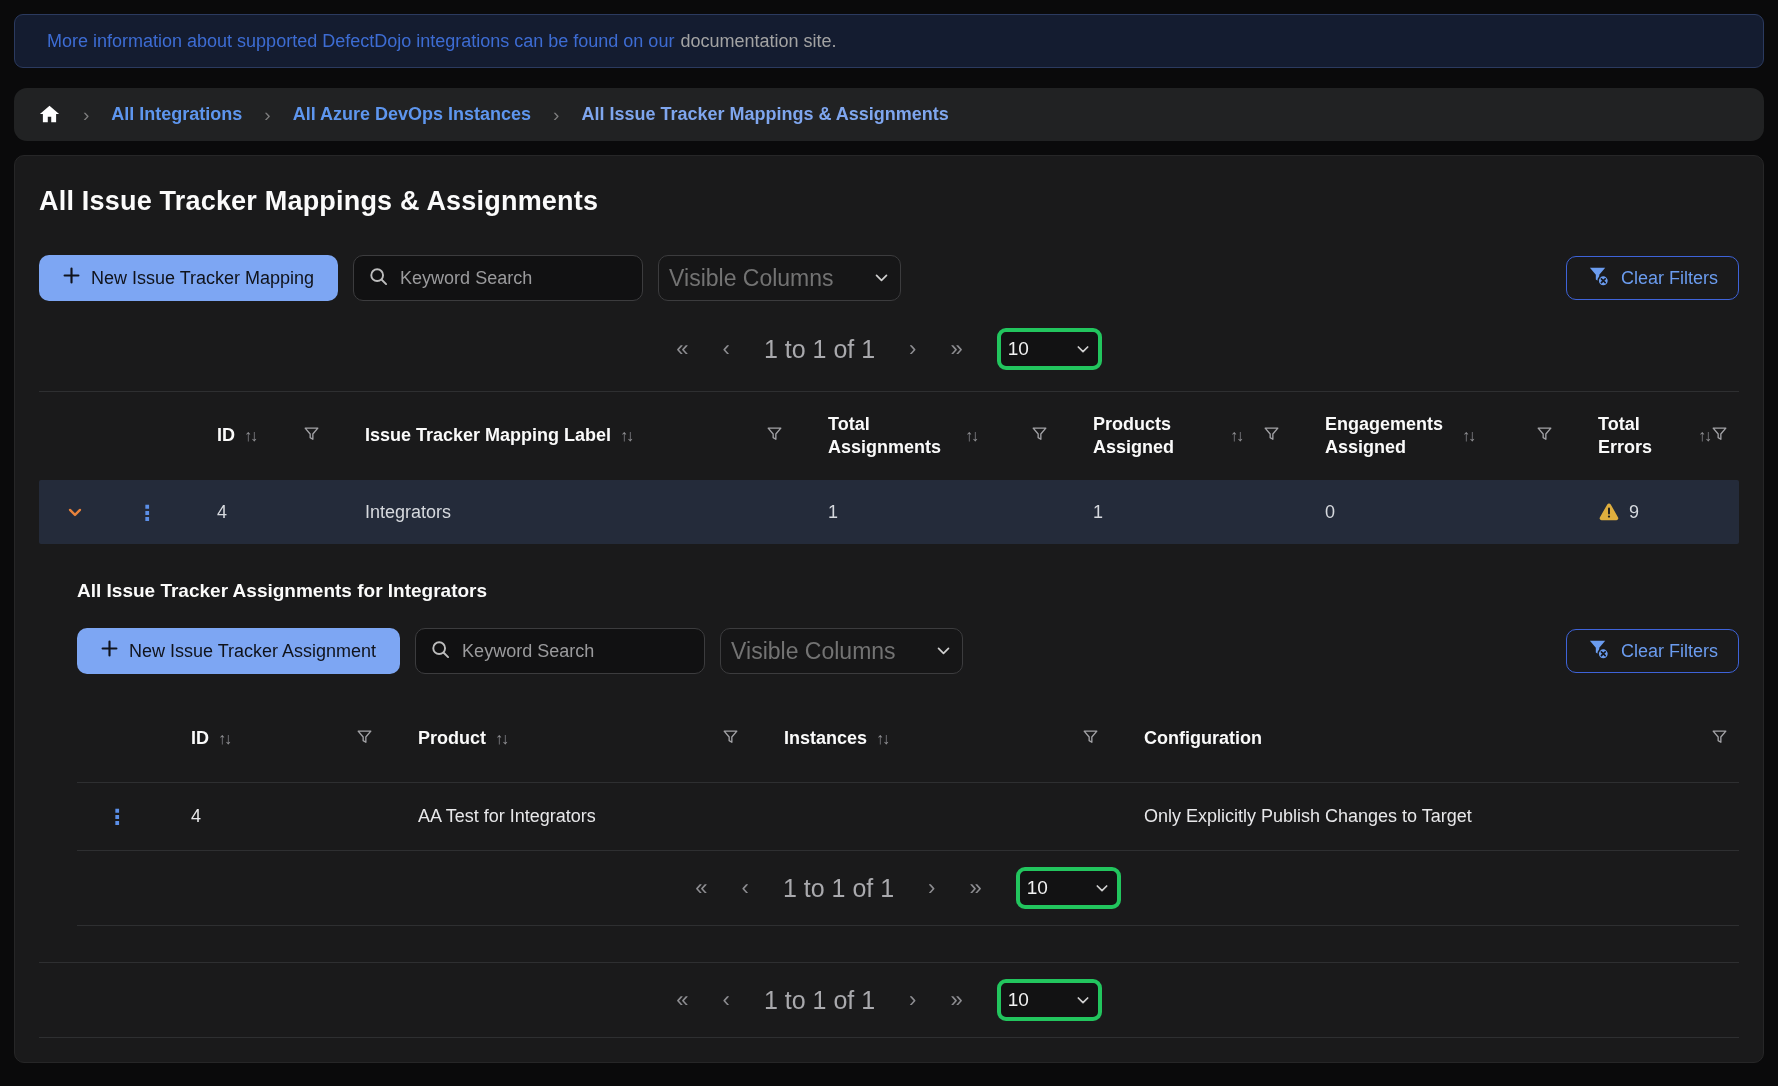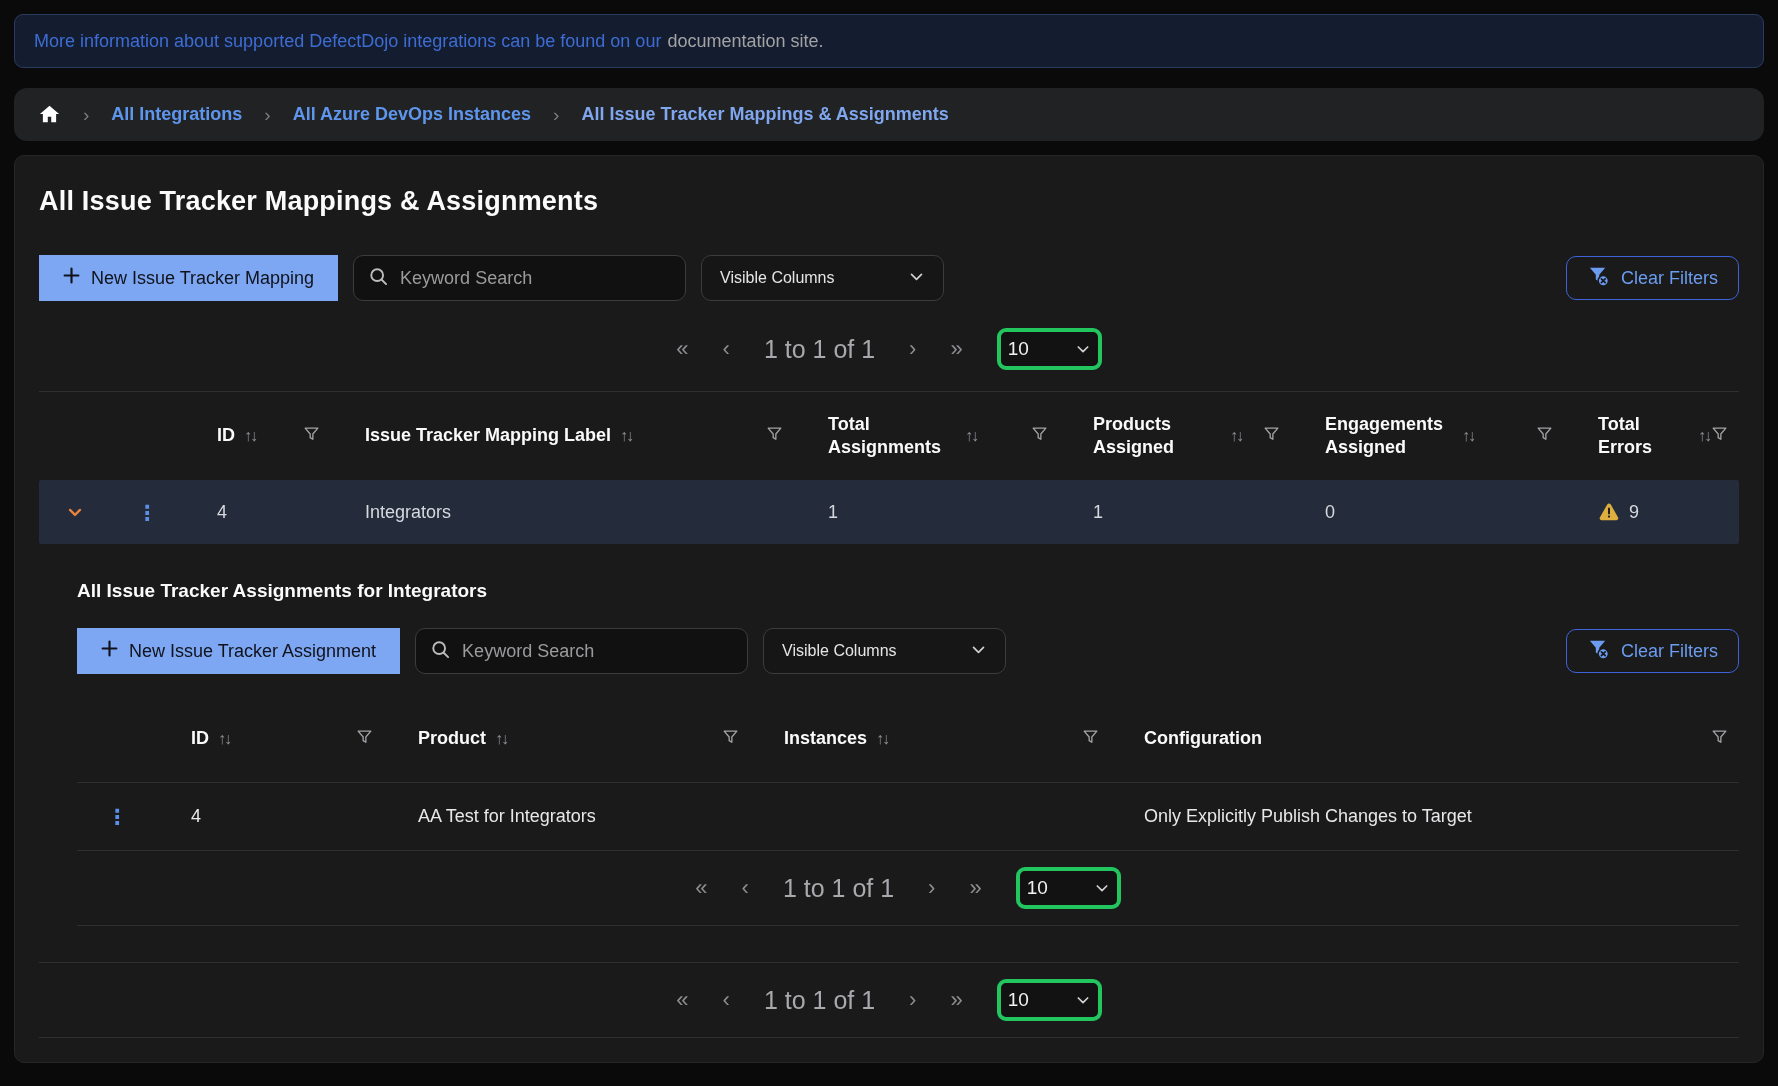--- a/index.html
+++ b/index.html
@@ -7,21 +7,21 @@
   .page {
     width:1778px; height:1086px; overflow:hidden; position:relative;
     background:#0a0a0b;
     font-family:"Liberation Sans","DejaVu Sans",sans-serif;
     color:#e6e6e6;
   }
   
   .banner {
     margin:14px 14px 0; height:54px; border-radius:9px;
     background:#141c30; border:1px solid #2b3a5f;
-    display:flex; align-items:center; padding:0 19px;
+    display:flex; align-items:center; padding:0 32px;
     font-size:18px;
   }
   .banner .msg { color:#3d6cd3; }
   .banner .msg-link { color:#a3a3a3; margin-left:6px; cursor:pointer; }
   
   .breadcrumb {
     margin:20px 14px 0; height:53px; border-radius:13px;
     background:#212223;
     display:flex; align-items:center; padding:0 24px; gap:22px;
     font-size:18px; font-weight:700;
@@ -33,40 +33,40 @@
   
   .card {
     margin:14px; height:908px; border-radius:10px;
     background:#1a1a1b; border:1px solid #262627;
     overflow:hidden;
   }
   .card-title { font-size:27px; font-weight:700; color:#fbfbfb; margin:30px 24px 0; letter-spacing:.2px; }
   
   .toolbar { display:flex; align-items:center; gap:15px; margin:38px 24px 0; }
   .btn-primary {
-    height:46px; border-radius:0; background:#7da6f3; color:#10131b;
+    height:46px; border-radius:10px; background:#7da6f3; color:#10131b;
     border:none; font-size:18px; font-weight:500;
     display:inline-flex; align-items:center; gap:11px; padding:16px 24px;
     cursor:pointer; font-family:inherit;
   }
   .search-box {
-    height:46px; width:333px; border-radius:10px;
+    height:46px; width:290px; border-radius:10px;
     background:#111112; border:1px solid #3c3c3e;
     display:flex; align-items:center; gap:12px; padding:0 15px;
   }
   .search-box input {
     background:transparent; border:none; outline:none; color:#d8d8d8;
     font-size:18px; width:100%; font-family:inherit;
   }
   .search-box input::placeholder { color:#9b9b9d; }
   .dropdown {
     height:46px; width:243px; border-radius:10px;
-    background:#161617; border:1px solid #3c3c3e; color:#e5e5e5;
+    background:#161617; border:1px solid #3c3c3e; color:#737373;
     display:flex; align-items:center; justify-content:space-between;
-    padding:0 18px; font-size:16px; cursor:pointer;
+    padding:0 10px; font-size:23px; cursor:pointer;
   }
   .btn-clear {
     margin-left:auto; height:44px; border-radius:10px;
     background:transparent; border:1px solid #3e63d9; color:#6b9cef;
     font-size:18px; font-weight:500; display:inline-flex; align-items:center;
     gap:11px; padding:0 20px; cursor:pointer; font-family:inherit;
   }
   
   .pagination {
     display:flex; align-items:center; justify-content:center; gap:34px;

